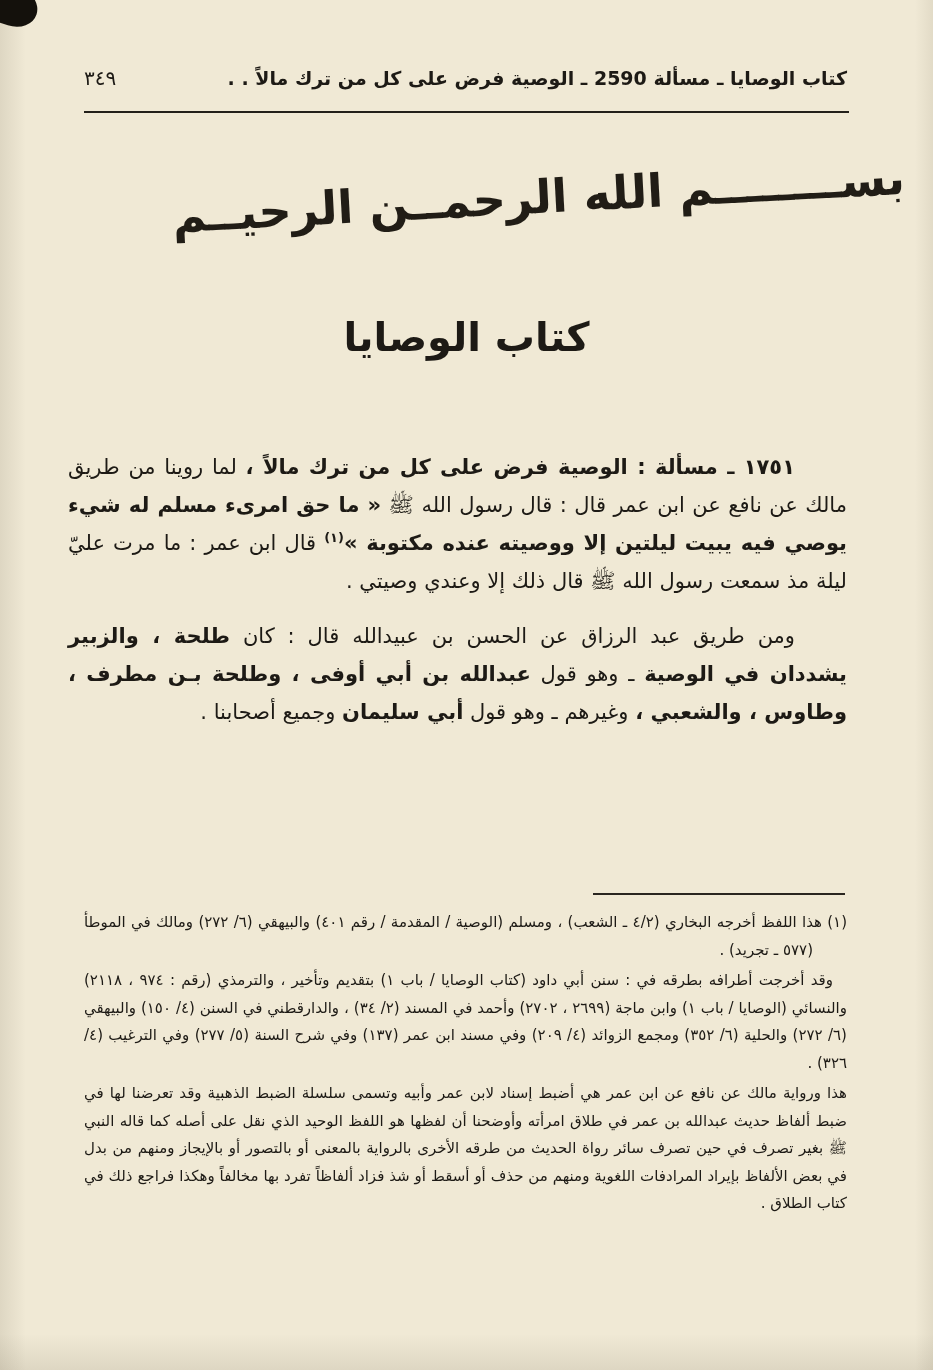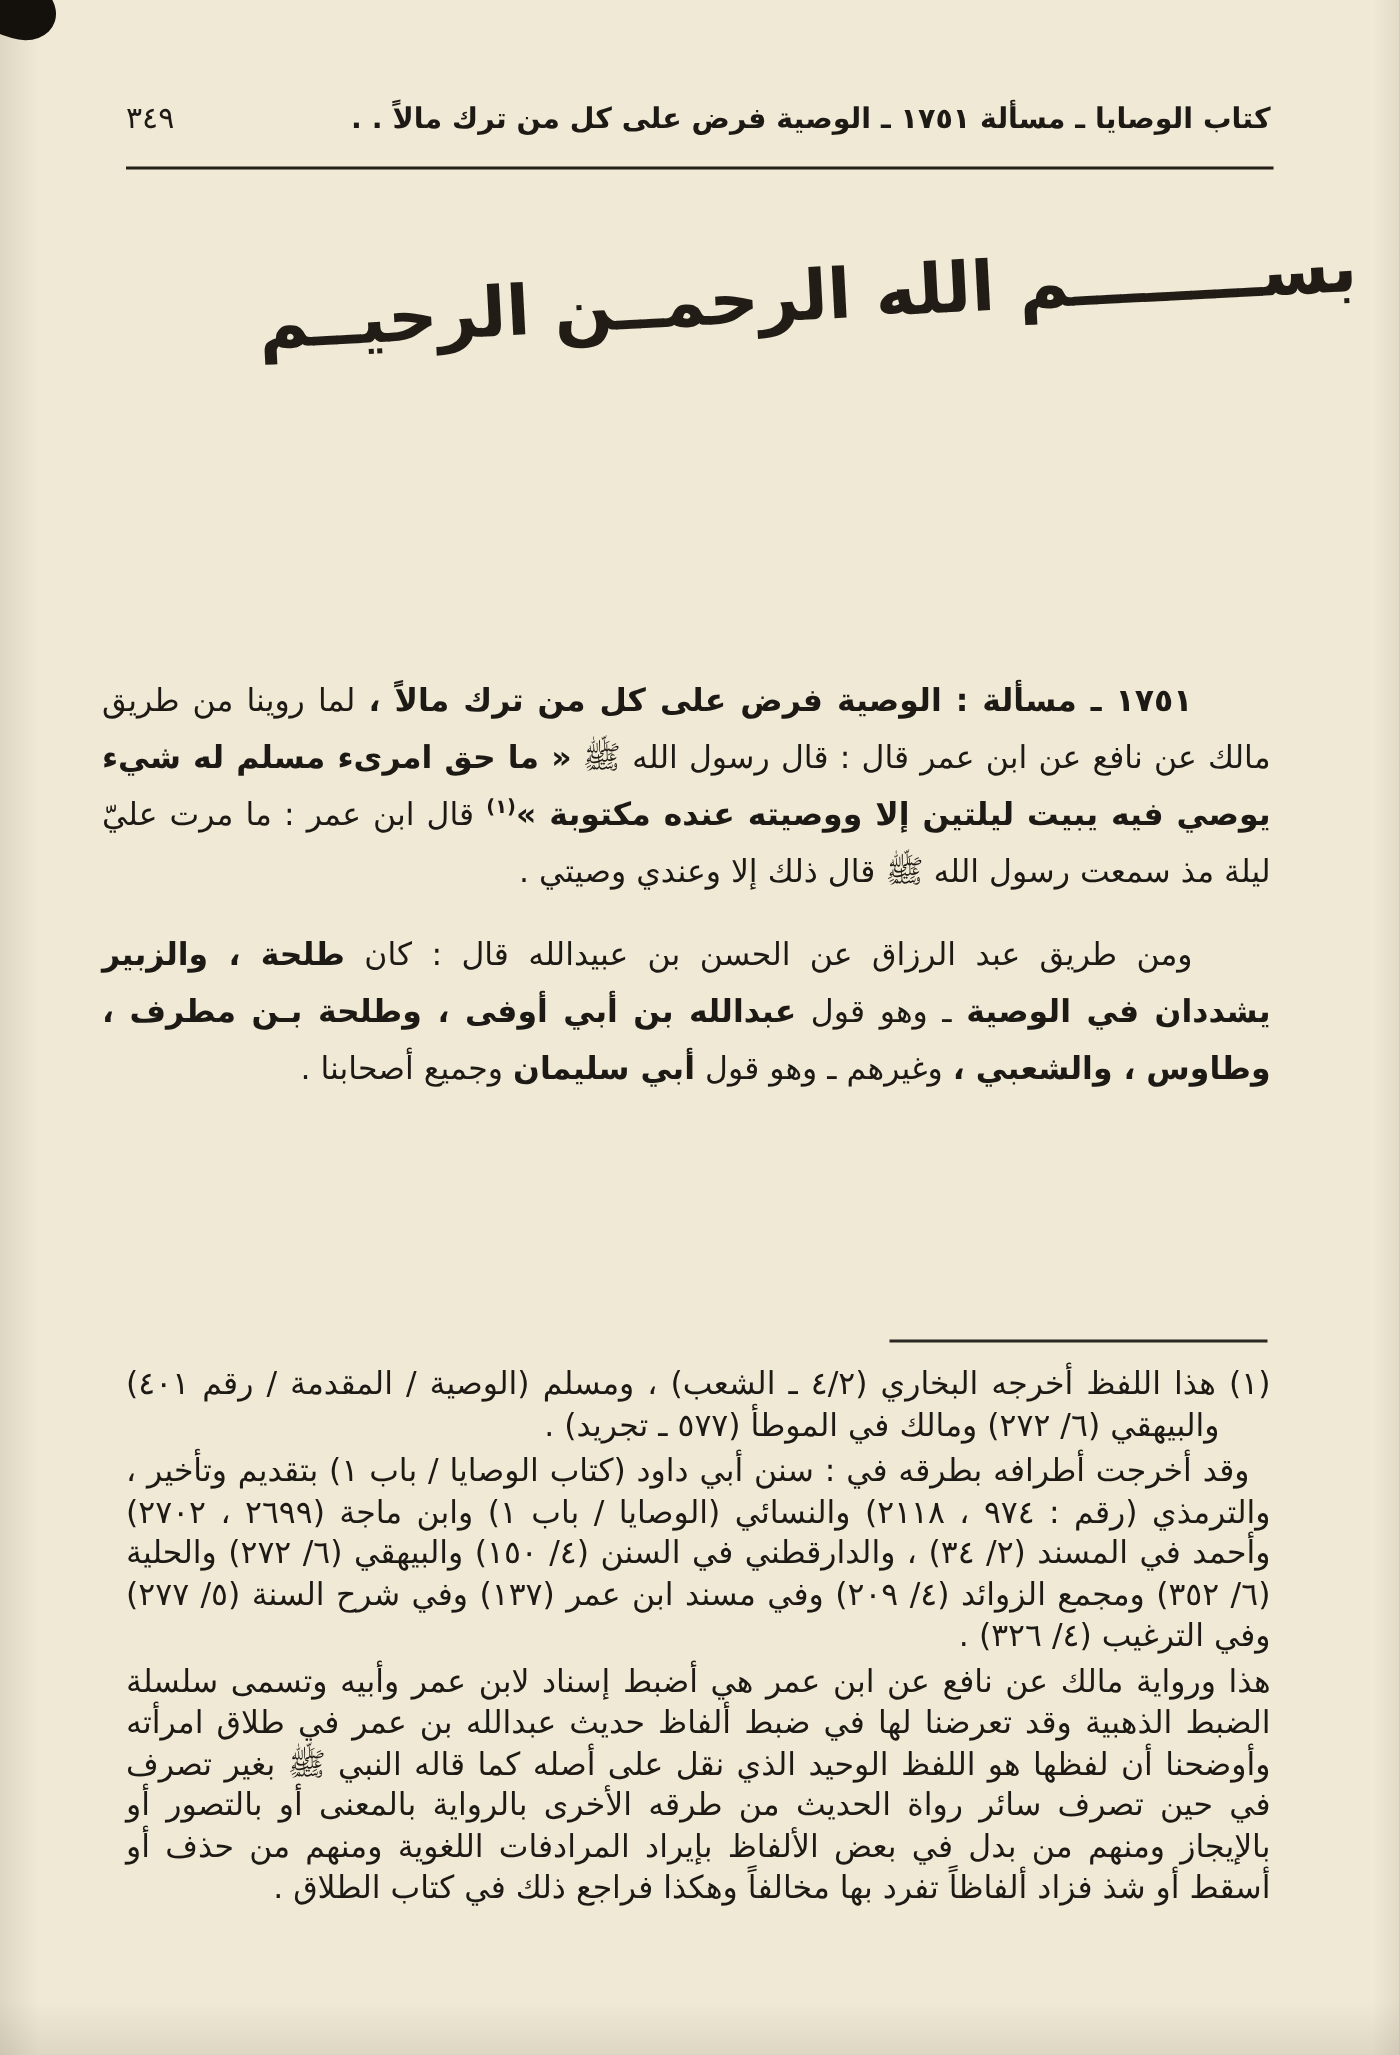--- a/index.html
+++ b/index.html
@@ -66,43 +66,44 @@
   .para { margin: 0 0 17px; text-indent: 52px; }
   .fn-ref { font-size: 13px; vertical-align: super; line-height: 0; font-weight: bold; }
 
   .footnote-rule {
     position: absolute; top: 893px; right: 88px;
     width: 252px; height: 2px; background: #2a2620;
   }
 
   .footnotes {
     position: absolute; top: 909px; right: 86px; left: 84px;
-    font-size: 21px; line-height: 27.5px;
+    font-size: 15px; line-height: 27.5px;
     text-align: justify;
   }
   .fn { margin: 0 0 3px; }
   .fn-hang   { padding-right: 34px; text-indent: -34px; }
   .fn-indent { text-indent: 14px; }
 </style>
 </head>
 <body>
 
 <div class="page">
 
   <div class="corner-blob"></div>
 
   <header class="page-header">
-    <span class="running-title">كتاب الوصايا ـ مسألة ١٧٥١ ـ الوصية فرض على كل من ترك مالاً . .</span>
+    <span class="running-title">كتاب الوصايا ـ مسألة 2590 ـ الوصية فرض على كل من ترك مالاً . .</span>
     <span class="page-number">٣٤٩</span>
   </header>
 
   <div class="header-rule"></div>
 
   <div class="basmala">بســــــــم الله الرحمــن الرحيــم</div>
 
+  <h1 class="chapter-title">كتاب الوصايا</h1>
 
   <main class="body-text">
 
     <p class="para">
       <b>١٧٥١ ـ مسألة : الوصية فرض على كل من ترك مالاً ،</b><span> لما روينا من طريق مالك عن نافع عن ابن عمر قال : قال رسول الله ﷺ </span><b>« ما حق امرىء مسلم له شيء يوصي فيه يبيت ليلتين إلا ووصيته عنده مكتوبة »</b><sup class="fn-ref">(١)</sup><span> قال ابن عمر : ما مرت عليّ ليلة مذ سمعت رسول الله ﷺ قال ذلك إلا وعندي وصيتي .</span>
     </p>
 
 
     <p class="para">
       <span>ومن طريق عبد الرزاق عن الحسن بن عبيدالله قال : كان </span><b>طلحة ، والزبير يشددان في الوصية</b><span> ـ وهو قول </span><b>عبدالله بن أبي أوفى ، وطلحة بـن مطرف ، وطاوس ، والشعبي ،</b><span> وغيرهم ـ وهو قول </span><b>أبي سليمان</b><span> وجميع أصحابنا .</span>

